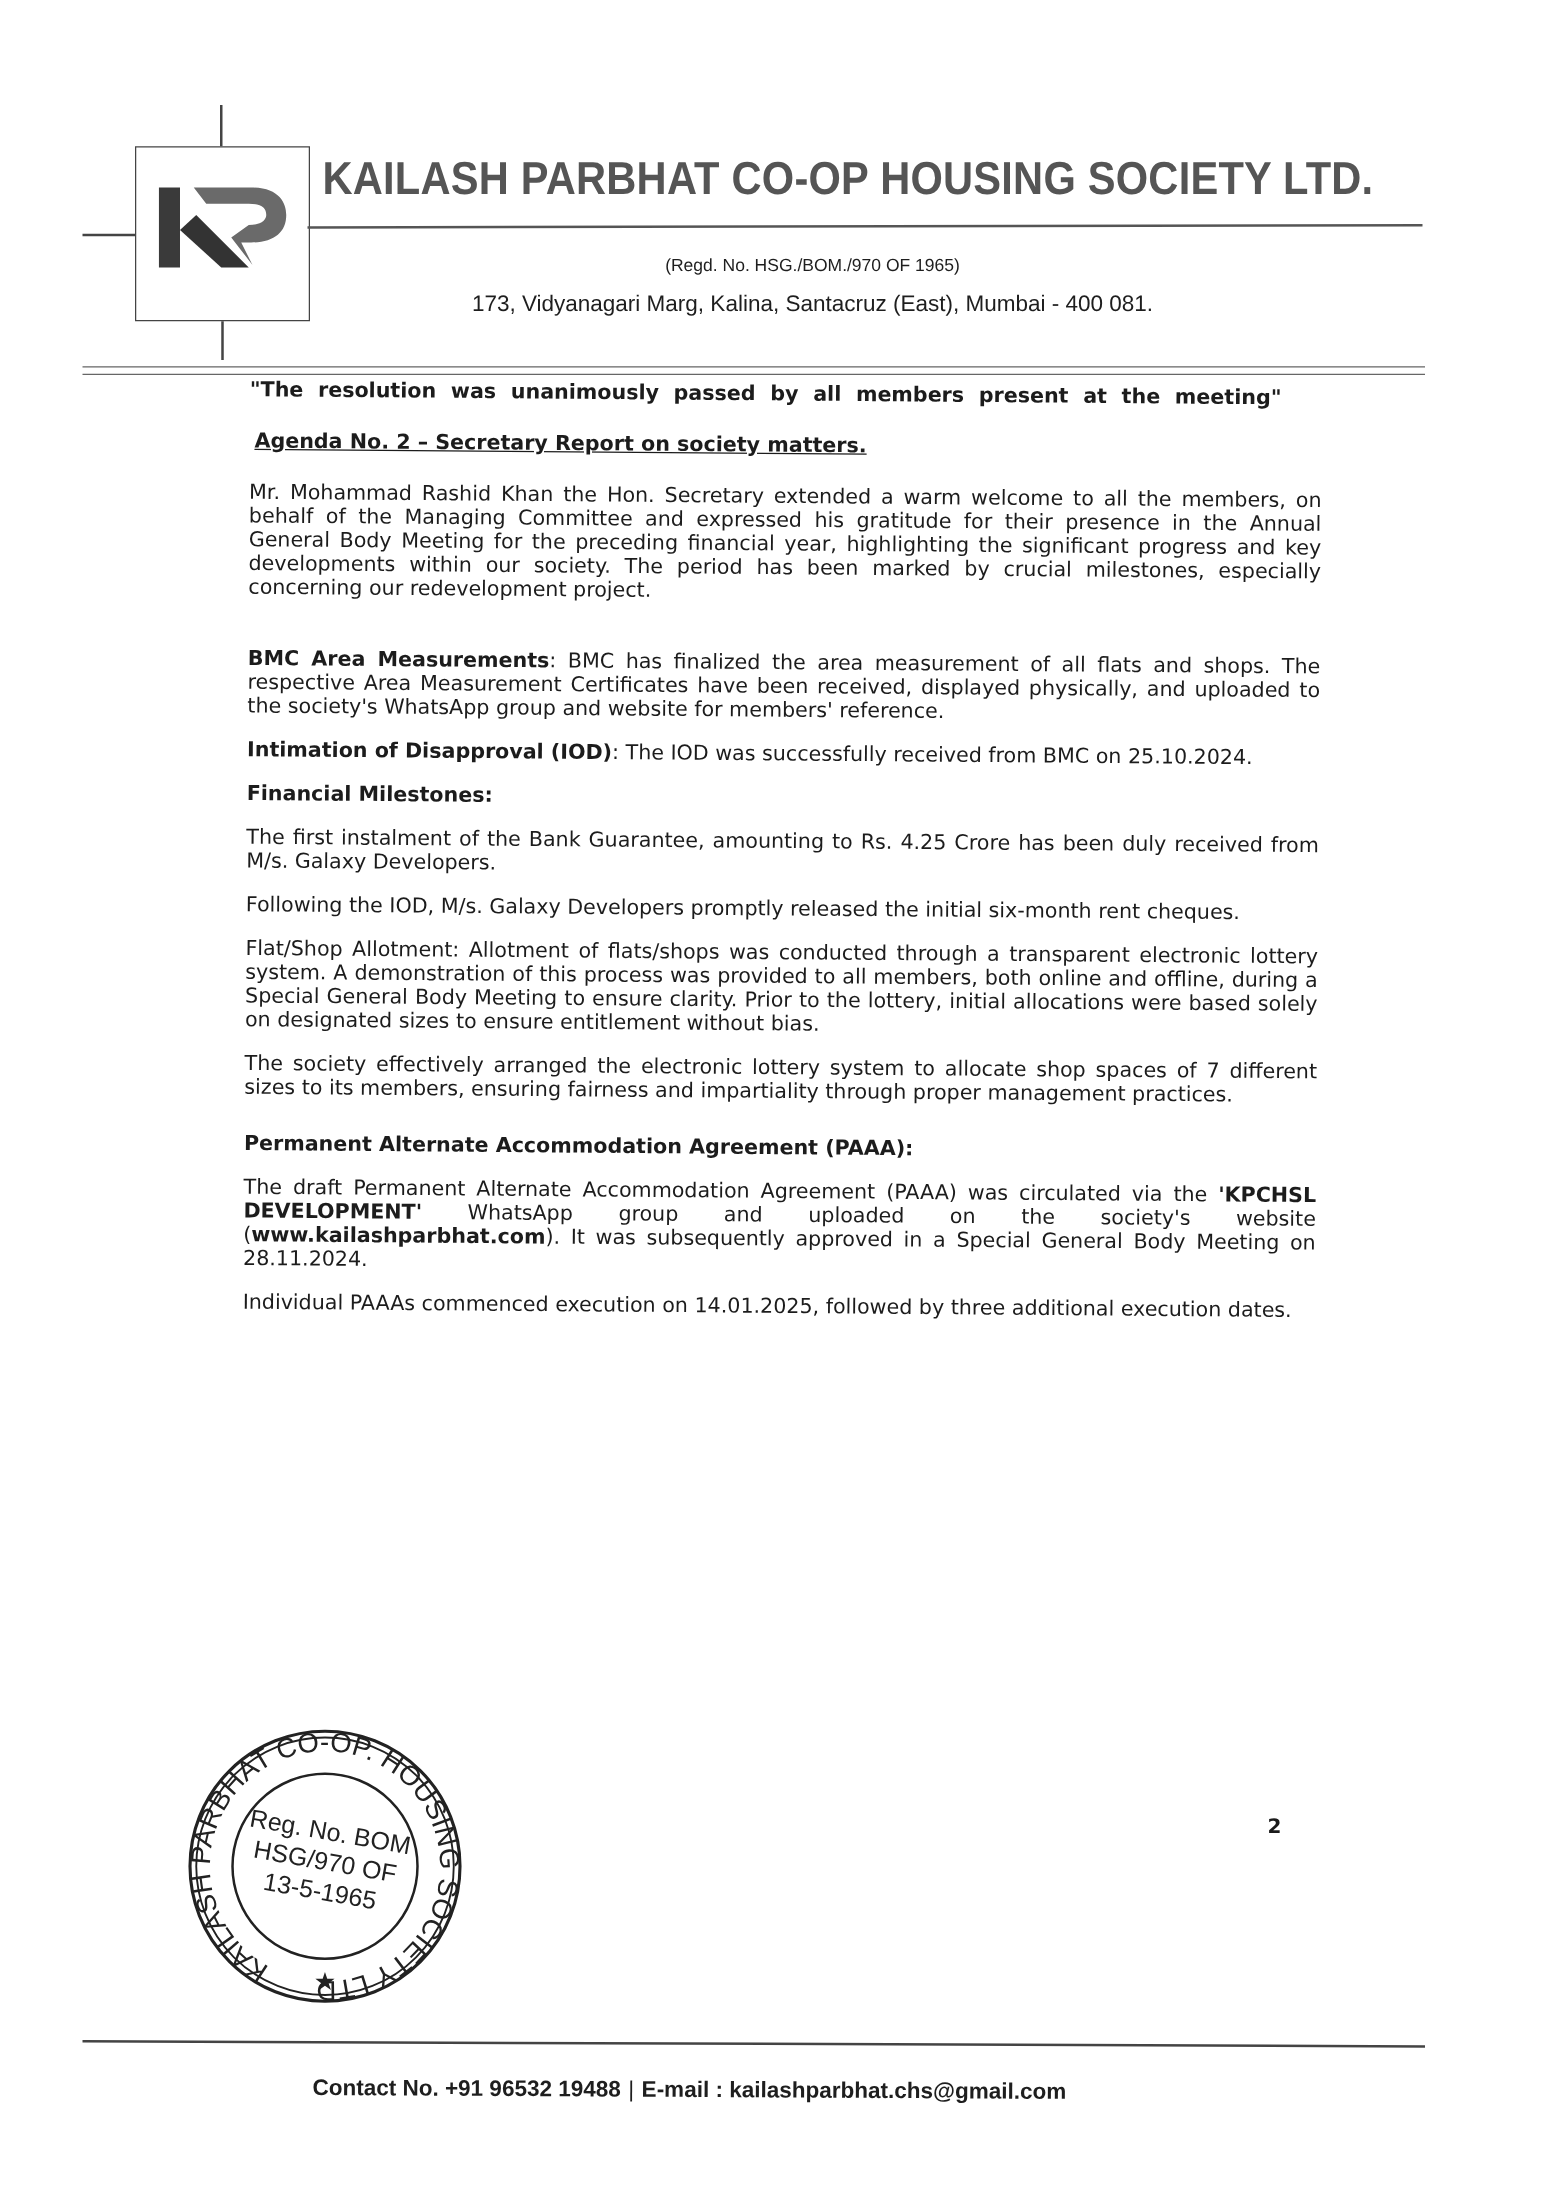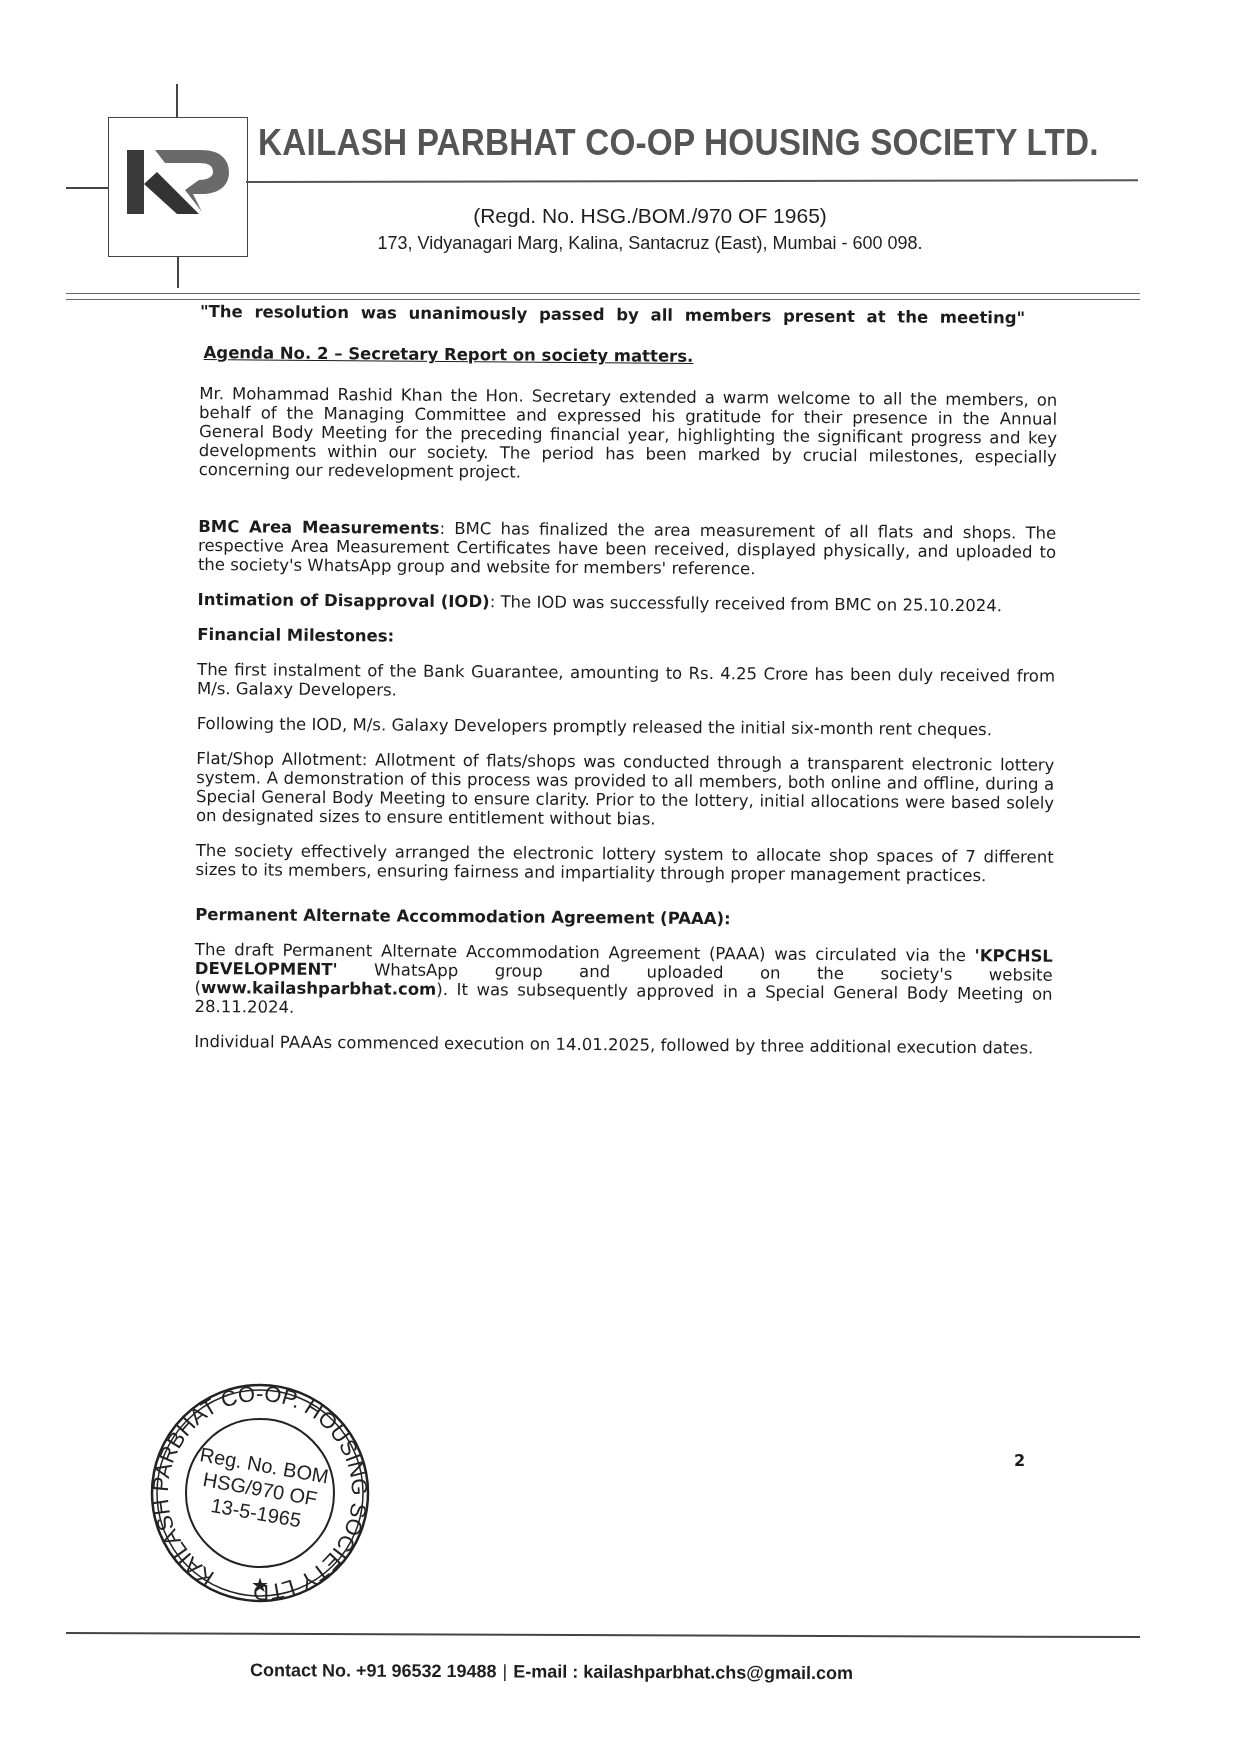--- a/index.html
+++ b/index.html
@@ -7,21 +7,21 @@
   .page { position: absolute; inset: 0; border-radius: 31px; }
 
   
   .vline-top { position: absolute; left: 176px; top: 84px; width: 1.5px; height: 34px; background: #444; }
   .vline-bot { position: absolute; left: 177px; top: 256px; width: 1.5px; height: 32px; background: #444; }
   .hline-left { position: absolute; left: 66px; top: 187px; width: 44px; height: 1.5px; background: #444; }
   .logo-box { position: absolute; left: 108px; top: 117px; width: 138px; height: 138px; border: 1.5px solid #444; background: #fff; }
   .logo-box svg { position: absolute; left: 18px; top: 28px; }
   .org-name { position: absolute; left: 258px; top: 122px; font-family: "Liberation Sans", sans-serif; font-weight: bold; font-size: 37px; letter-spacing: 0.2px; color: #555; transform: scaleX(0.9); transform-origin: left top; white-space: nowrap; }
   .org-rule { position: absolute; left: 246px; top: 181px; width: 892px; height: 1.5px; background: #555; transform: rotate(-0.12deg); transform-origin: left; }
-  .regd { position: absolute; left: 0; width: 1240px; top: 204px; text-align: center; font-family: "Liberation Sans", sans-serif; font-size: 21px; color: #1e1e1e; padding-left: 60px; box-sizing: border-box; }
+  .regd { position: absolute; left: 0; width: 1240px; top: 204px; text-align: center; font-family: "Liberation Sans", sans-serif; font-size: 14px; color: #1e1e1e; padding-left: 60px; box-sizing: border-box; }
   .address { position: absolute; left: 0; width: 1240px; top: 233px; text-align: center; font-family: "Liberation Sans", sans-serif; font-size: 18px; color: #1e1e1e; padding-left: 60px; box-sizing: border-box; }
   .double-rule { position: absolute; left: 66px; top: 293px; width: 1074px; height: 5px; border-top: 1.5px solid #666; border-bottom: 1.5px solid #666; }
 
   
   .body { position: absolute; left: 200px; top: 302px; width: 858px; font-family: "DejaVu Sans", sans-serif; font-size: 16.5px; line-height: 19px; color: #1c1c1c; transform: rotate(0.45deg); transform-origin: left top; }
   .body p { margin: 0 0 16px 0; text-align: justify; }
   .body .quote { font-weight: bold; font-size: 16.5px; margin-bottom: 22px; word-spacing: 6px; }
   .body .agenda { font-weight: bold; text-decoration: underline; margin: 14px 0 22px 4px; }
   .body .gap { height: 22px; }
   .body b { font-weight: bold; }
@@ -50,21 +50,21 @@
     <div class="logo-box">
       <svg width="104" height="80" viewBox="0 0 104 80">
         <rect x="0" y="4" width="17" height="64" fill="#3a3a3a"></rect>
         <polygon points="17,38 30,26 72,68 50,68" fill="#333"></polygon>
         <path d="M28,4 L74,4 C96,4 102,16 102,26 C102,40 92,48 74,48 L66,48 L75,66 L58,44 L72,34 C82,34 86,30 86,26 C86,20 82,17 72,17 L38,17 Z" fill="#6a6a6a"></path>
       </svg>
     </div>
     <div class="org-name">KAILASH PARBHAT CO-OP HOUSING SOCIETY LTD.</div>
     <div class="org-rule"></div>
     <div class="regd">(Regd. No. HSG./BOM./970 OF 1965)</div>
-    <div class="address">173, Vidyanagari Marg, Kalina, Santacruz (East), Mumbai - 600 098.</div>
+    <div class="address">173, Vidyanagari Marg, Kalina, Santacruz (East), Mumbai - 400 081.</div>
     <div class="double-rule"></div>
   </div>
 
   <div class="body">
     <p class="quote">"The resolution was unanimously passed by all members present at the meeting"</p>
     <p class="agenda">Agenda No. 2 – Secretary Report on society matters.</p>
     <p>Mr. Mohammad Rashid Khan the Hon. Secretary extended a warm welcome to all the members, on behalf of the Managing Committee and expressed his gratitude for their presence in the Annual General Body Meeting for the preceding financial year, highlighting the significant progress and key developments within our society. The period has been marked by crucial milestones, especially concerning our redevelopment project.</p>
     <div class="gap"></div>
     <p><b>BMC Area Measurements</b><span>: BMC has finalized the area measurement of all flats and shops. The respective Area Measurement Certificates have been received, displayed physically, and uploaded to the society's WhatsApp group and website for members' reference.</span></p>
     <p><b>Intimation of Disapproval (IOD)</b><span>: The IOD was successfully received from BMC on 25.10.2024.</span></p>

